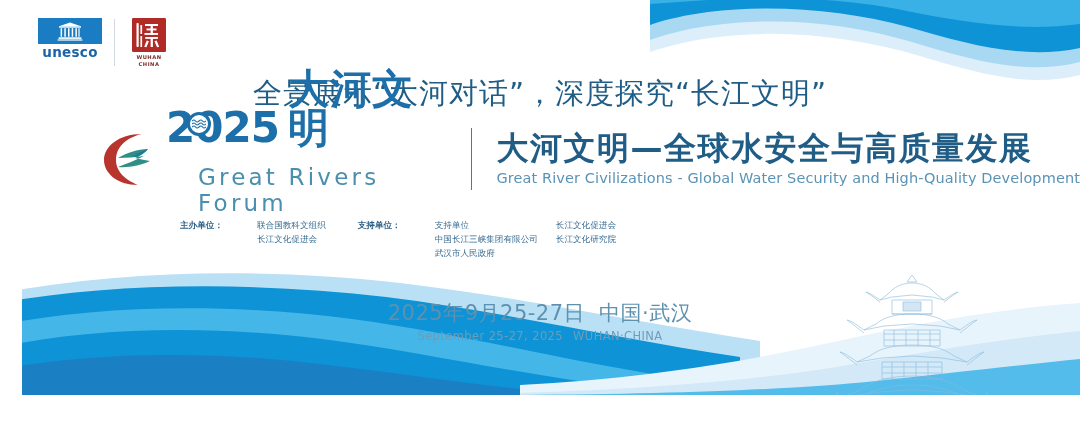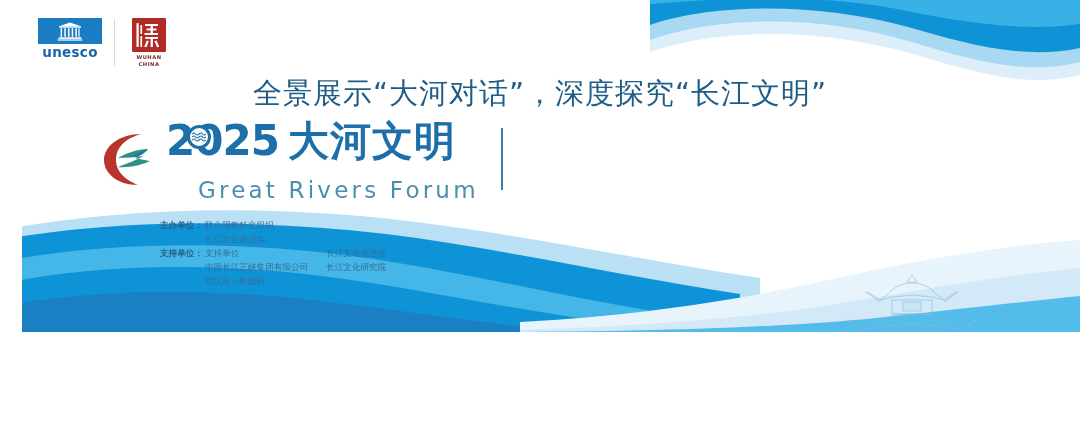--- a/index.html
+++ b/index.html
@@ -1,21 +1,21 @@
 <!DOCTYPE html>
 <html><head>
 <meta charset="utf-8">
 <style>
   html,body{margin:0;padding:0;background:#ffffff;}
   body{font-family:"Liberation Sans","DejaVu Sans",sans-serif;}
 
   #poster{
     position:relative;
     width:1080px;
-    height:332px;
+    height:395px;
     overflow:hidden;
     background:#ffffff;
   }
 
   
   .wave-layer{position:absolute;pointer-events:none;}
   #waves-top-right{top:0;right:0;width:430px;height:110px;}
   #waves-bottom-left{bottom:0;left:0;width:760px;height:130px;}
   #waves-bottom-right{bottom:0;right:0;width:560px;height:110px;}
   #waves-left-edge{top:0;left:0;width:22px;height:433px;}
@@ -88,28 +88,28 @@
     font-size:32px;font-weight:bold;color:#1f5d86;letter-spacing:1.5px;
     font-family:"DejaVu Sans",sans-serif;line-height:1.05;white-space:nowrap;
   }
   #theme-en{
     font-size:14.5px;color:#5a93b5;letter-spacing:.1px;margin-top:4px;
     font-family:"DejaVu Sans",sans-serif;white-space:nowrap;
   }
 
   
   #organizers{
-    position:absolute;top:219px;left:160px;
+    position:absolute;top:219px;left:180px;
     display:flex;align-items:flex-start;
     font-family:"DejaVu Sans",sans-serif;
-    font-size:8.6px;line-height:1.62;color:#3a6d93;flex-direction:column;
+    font-size:8.6px;line-height:1.62;color:#3a6d93;
   }
   .org-group{display:flex;align-items:flex-start;}
   .org-label{font-weight:bold;color:#2d5f85;white-space:nowrap;margin-right:2px;}
-  .org-col{white-space:nowrap;}
+  .org-col{white-space:nowrap;margin-left:32px;}
   .org-col + .org-col{margin-left:18px;}
   #org-host{margin-right:32px;}
   #org-organizer{margin-right:28px;}
 
   
   #date-block{
     position:absolute;top:300px;left:0;width:1080px;text-align:center;
     font-family:"DejaVu Sans",sans-serif;
   }
   #date-cn{font-size:21px;color:#5e91b0;letter-spacing:.5px;line-height:1.25;}
@@ -223,20 +223,24 @@
             </svg>
           </span>
         </div>
         <div id="brand-cn">大河文明</div>
       </div>
       <div id="brand-en">Great Rivers Forum</div>
     </div>
 
     <div id="lockup-divider"></div>
 
+    <div id="theme">
+      <div id="theme-cn">大河文明—全球水安全与高质量发展</div>
+      <div id="theme-en">Great River Civilizations - Global Water Security and High-Quality Development</div>
+    </div>
   </div>
 
   <div id="organizers">
 
     <div class="org-group" id="org-host">
       <span class="org-label">主办单位：</span>
       <span class="org-col">
         <span>联合国教科文组织</span><br>
         <span>长江文化促进会</span>
       </span>
@@ -250,20 +254,28 @@
         <span>中国长江三峡集团有限公司</span><br>
         <span>武汉市人民政府</span>
       </span>
       <span class="org-col">
         <span>长江文化促进会</span><br>
         <span>长江文化研究院</span>
       </span>
     </div>
   </div>
 
+  <div id="date-block">
+    <div id="date-cn">
+      <span>2025年9月25-27日</span><span class="sep"></span><span>中国·武汉</span>
+    </div>
+    <div id="date-en">
+      <span>September 25-27, 2025</span><span class="sep"></span><span>WUHAN·CHINA</span>
+    </div>
+  </div>
 
   <svg id="crane-tower" viewBox="0 0 152 155">
     <g stroke="#86b9db" stroke-width="0.7" fill="none" stroke-linejoin="round">
 
       <path d="M76 3 L71 10 L81 10 Z"></path>
       <path d="M52 22 C58 15 66 11 76 11 C86 11 94 15 100 22 L108 28 L96 25 L76 23 L56 25 L44 28 Z"></path>
       <path d="M44 28 C38 24 34 21 30 20 C36 24 40 27 44 30"></path>
       <path d="M108 28 C114 24 118 21 122 20 C116 24 112 27 108 30"></path>
       <rect x="56" y="28" width="40" height="14"></rect>
       <rect x="67" y="30" width="18" height="9" fill="#cbe3f2"></rect>

